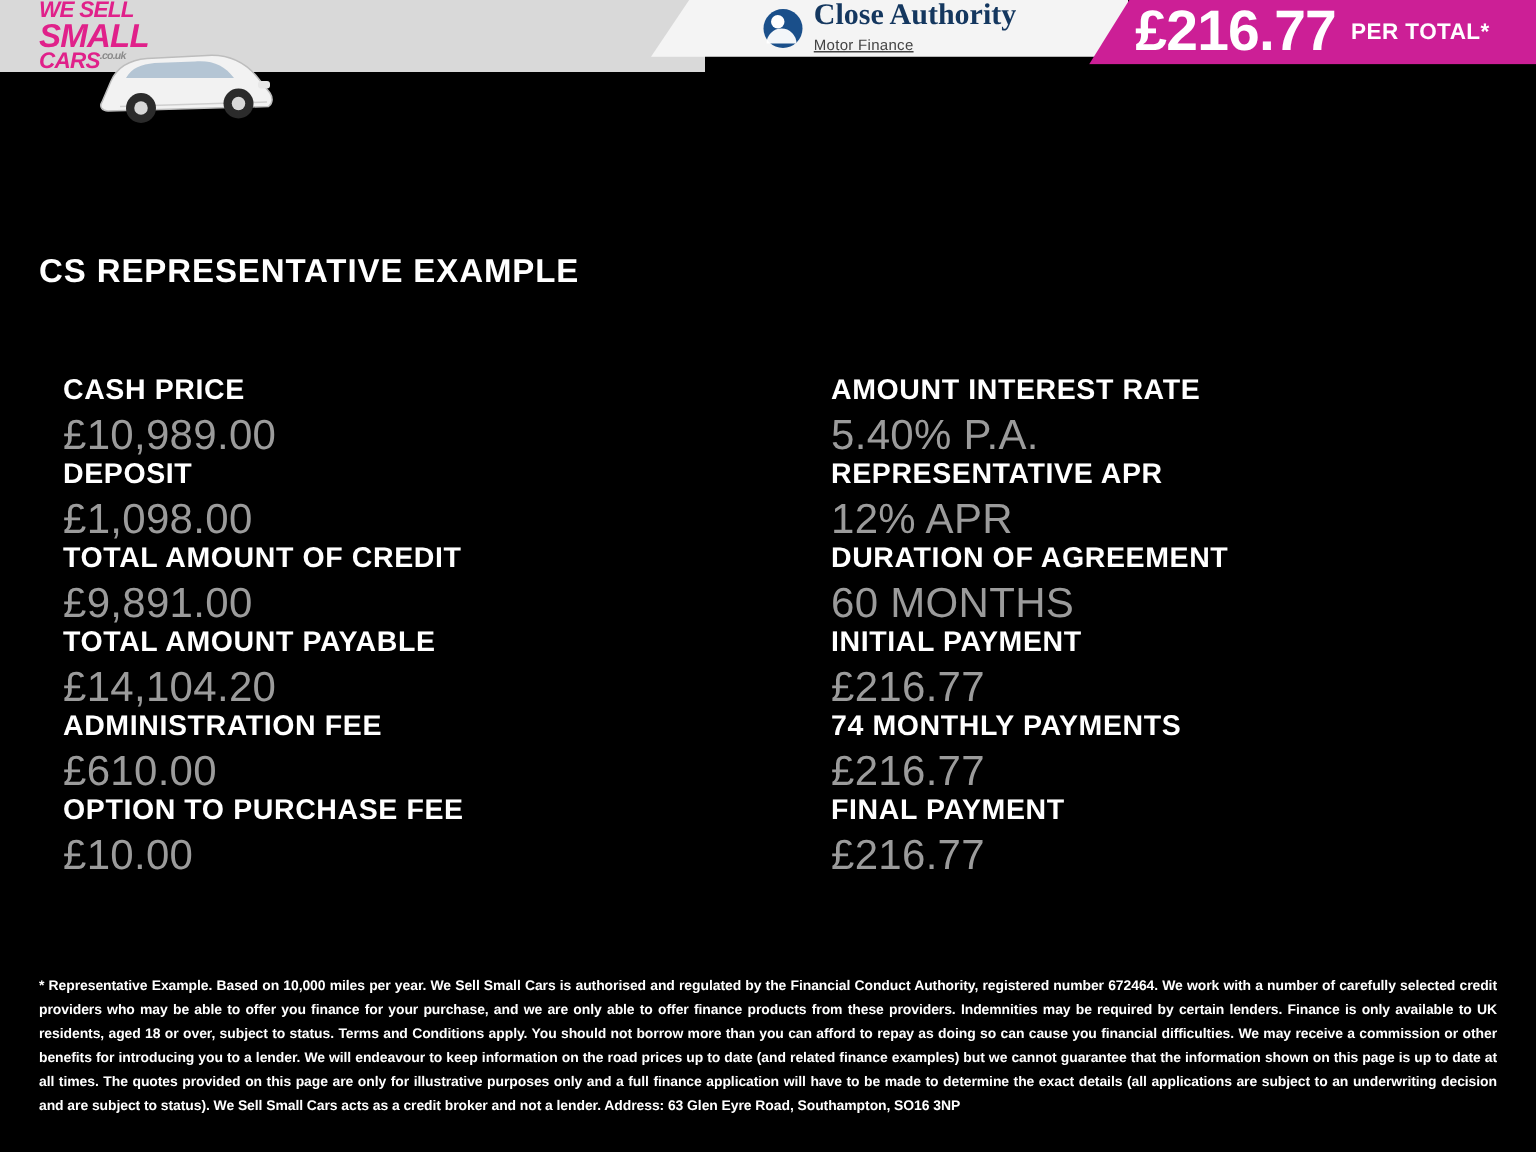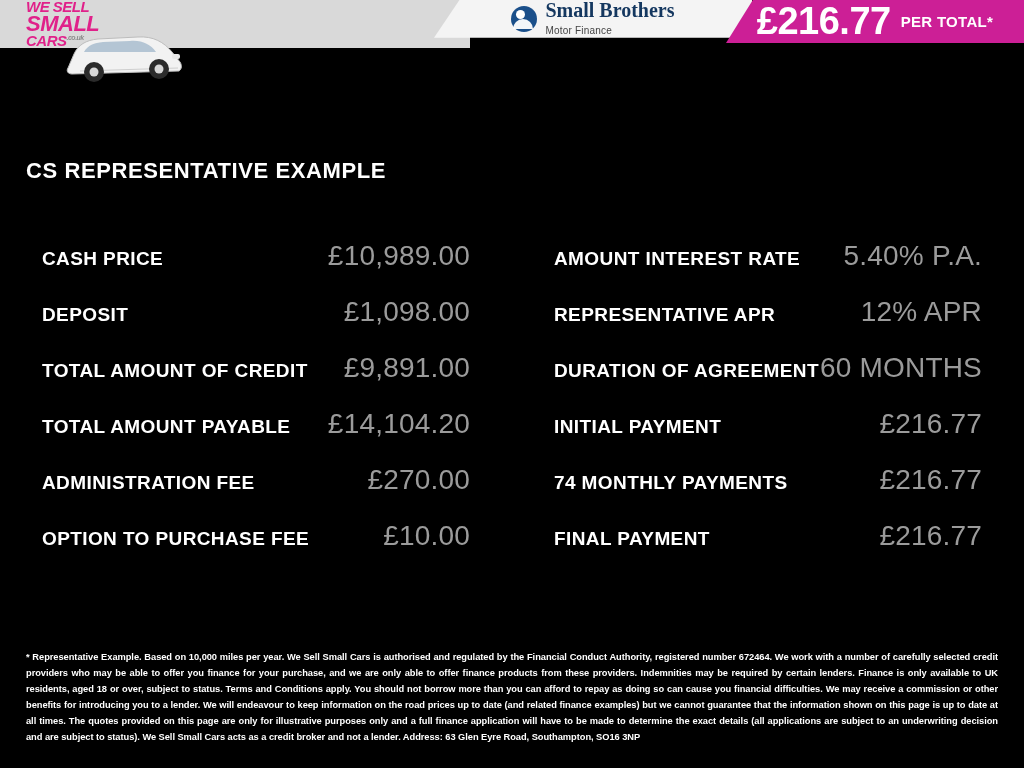--- a/index.html
+++ b/index.html
@@ -78,21 +78,21 @@
   .cb-mark::before {
     content: "";
     position: absolute;
     left: 2px; bottom: 3px;
     width: 20px; height: 10px; border-radius: 10px 10px 0 0;
     background: #fff;
     opacity: .95;
   }
   .cb-text { line-height: 1.05; }
   .cb-name { font-size: 20px; font-weight: bold; color: #14375f; font-family: "Liberation Serif", serif; }
-  .cb-sub  { font-size: 10px; color: #444; letter-spacing: .2px; }
+  .cb-sub  { font-size: 10px; color: #444; letter-spacing: .2px; text-decoration: underline; }
 
   .hdr-right {
     width: 298px;
     background: #cc1f96;
     display: flex;
     align-items: center;
     justify-content: center;
     gap: 10px;
     clip-path: polygon(9% 0, 100% 0, 100% 100%, 0 100%);
     margin-left: -26px;
@@ -109,37 +109,38 @@
     font-weight: bold;
     letter-spacing: 0.3px;
   }
 
   
   .title {
     color: #fff;
     font-size: 22px;
     font-weight: bold;
     letter-spacing: 0.6px;
-    margin: 34px 0 0 26px;
+    margin: 44px 0 0 26px;
   }
 
   
   .grid {
     margin: 56px 26px 0 26px;
     display: grid;
     grid-template-columns: 1fr 1fr;
     column-gap: 52px;
     row-gap: 0;
   }
   .row {
     display: flex;
     justify-content: space-between;
     align-items: baseline;
     height: 56px;
     padding: 0 16px;
+    flex-direction: column;
   }
   .row .lbl {
     color: #fff;
     font-size: 19px;
     font-weight: bold;
     letter-spacing: 0.4px;
     white-space: nowrap;
   }
   .row .val {
     color: #9b9b9b;
@@ -188,21 +189,21 @@
           <circle cx="101" cy="55" r="4.5" fill="#d8d8d8"></circle>
           <rect x="114" y="40" width="8" height="5" rx="2" fill="#e8e8e8"></rect>
         </g>
       </svg>
     </div>
 
     <div class="hdr-mid">
       <div class="cb-logo">
         <span class="cb-mark"></span>
         <span class="cb-text">
-          <span class="cb-name">Small Brothers</span><br>
+          <span class="cb-name">Close Authority</span><br>
           <span class="cb-sub">Motor Finance</span>
         </span>
       </div>
     </div>
 
     <div class="hdr-right">
       <span class="price-big">£216.77</span>
       <span class="price-sub">PER TOTAL*</span>
     </div>
   </div>
@@ -242,21 +243,21 @@
       <span class="lbl">TOTAL AMOUNT PAYABLE</span>
       <span class="val">£14,104.20</span>
     </div>
     <div class="row">
       <span class="lbl">INITIAL PAYMENT</span>
       <span class="val">£216.77</span>
     </div>
 
     <div class="row">
       <span class="lbl">ADMINISTRATION FEE</span>
-      <span class="val">£270.00</span>
+      <span class="val">£610.00</span>
     </div>
     <div class="row">
       <span class="lbl">74 MONTHLY PAYMENTS</span>
       <span class="val">£216.77</span>
     </div>
 
     <div class="row">
       <span class="lbl">OPTION TO PURCHASE FEE</span>
       <span class="val">£10.00</span>
     </div>

